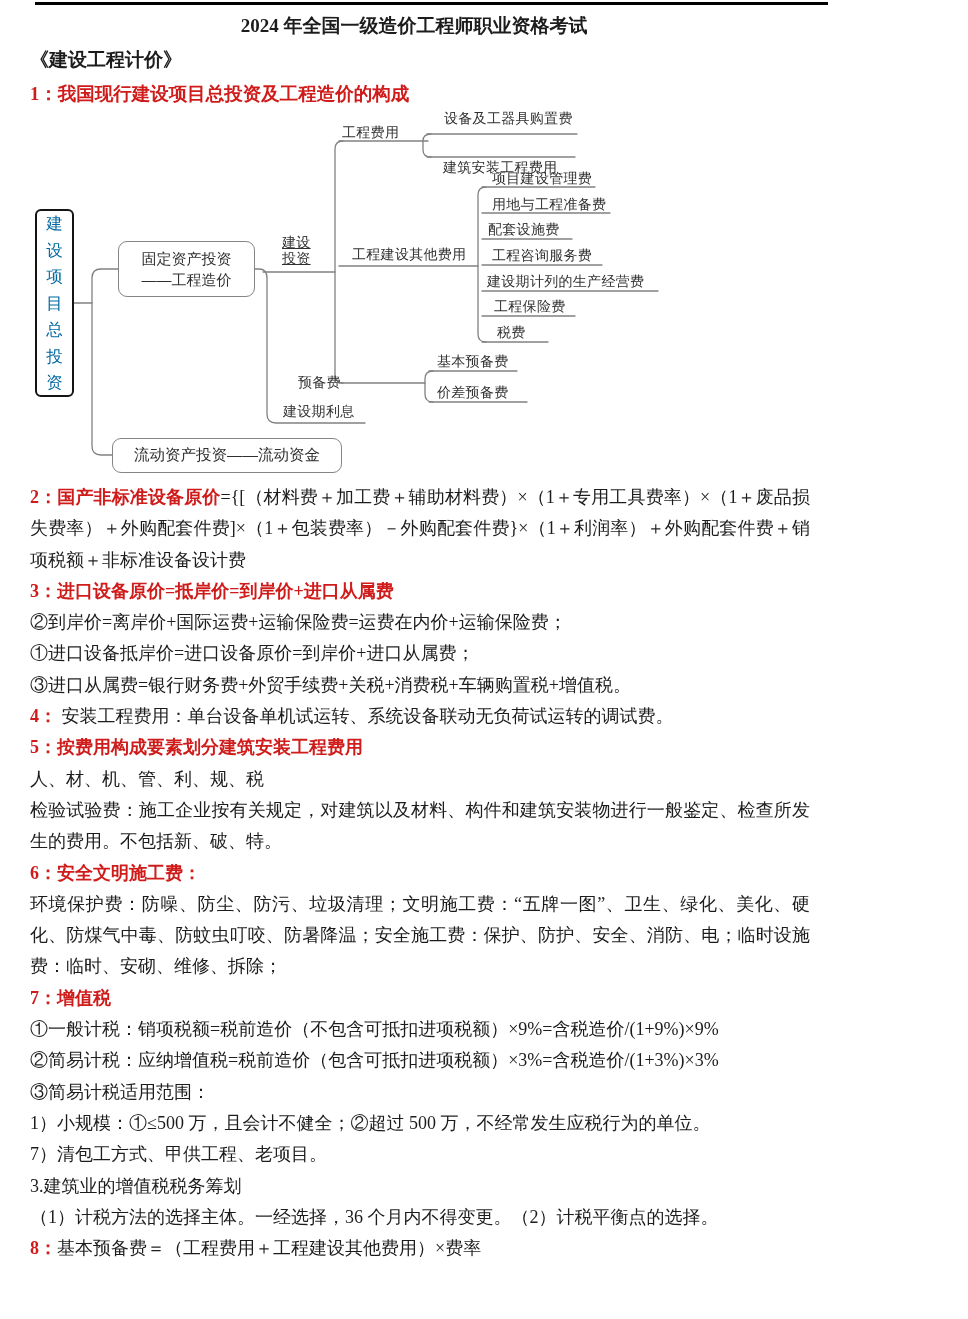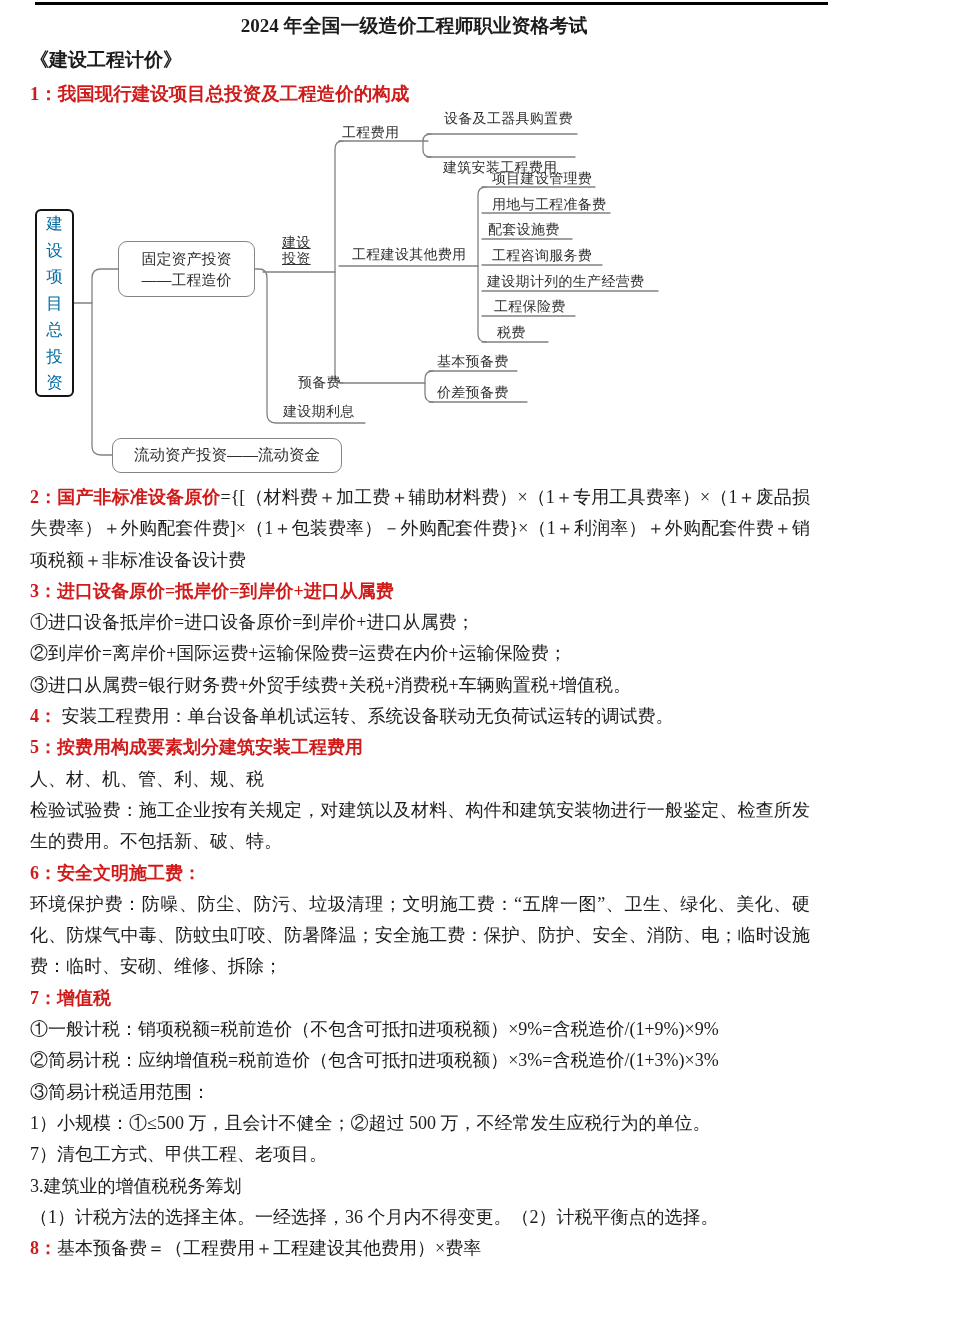--- a/index.html
+++ b/index.html
@@ -96,22 +96,22 @@
 
     <div class="dlabel" style="left:298px;top:256px;margin-top:12px;">预备费</div>
     <div class="dlabel" style="left:437px;top:247px;">基本预备费</div>
     <div class="dlabel" style="left:437px;top:278px;">价差预备费</div>
     <div class="dlabel" style="left:283px;top:297px;">建设期利息</div>
   </div>
 
   <div class="body-text-wrap">
       <div class="para"><span class="red">2：国产非标准设备原价</span><span>={[（材料费＋加工费＋辅助材料费）×（1＋专用工具费率）×（1＋废品损失费率）＋外购配套件费]×（1＋包装费率）－外购配套件费}×（1＋利润率）＋外购配套件费＋销项税额＋非标准设备设计费</span></div>
       <div class="para"><span class="red">3：进口设备原价=抵岸价=到岸价+进口从属费</span></div>
+      <div class="para"><span>②到岸价=离岸价+国际运费+运输保险费=运费在内价+运输保险费；</span></div>
       <div class="para"><span>①进口设备抵岸价=进口设备原价=到岸价+进口从属费；</span></div>
-      <div class="para"><span>②到岸价=离岸价+国际运费+运输保险费=运费在内价+运输保险费；</span></div>
       <div class="para"><span>③进口从属费=银行财务费+外贸手续费+关税+消费税+车辆购置税+增值税。</span></div>
       <div class="para"><span class="red">4：</span><span> 安装工程费用：单台设备单机试运转、系统设备联动无负荷试运转的调试费。</span></div>
       <div class="para"><span class="red">5：按费用构成要素划分建筑安装工程费用</span></div>
       <div class="para"><span>人、材、机、管、利、规、税</span></div>
       <div class="para"><span>检验试验费：施工企业按有关规定，对建筑以及材料、构件和建筑安装物进行一般鉴定、检查所发生的费用。不包括新、破、特。</span></div>
       <div class="para"><span class="red">6：安全文明施工费：</span></div>
       <div class="para"><span>环境保护费：防噪、防尘、防污、垃圾清理；文明施工费：“五牌一图”、卫生、绿化、美化、硬化、防煤气中毒、防蚊虫叮咬、防暑降温；安全施工费：保护、防护、安全、消防、电；临时设施费：临时、安砌、维修、拆除；</span></div>
       <div class="para"><span class="red">7：增值税</span></div>
       <div class="para"><span>①一般计税：销项税额=税前造价（不包含可抵扣进项税额）×9%=含税造价/(1+9%)×9%</span></div>
       <div class="para"><span>②简易计税：应纳增值税=税前造价（包含可抵扣进项税额）×3%=含税造价/(1+3%)×3%</span></div>

